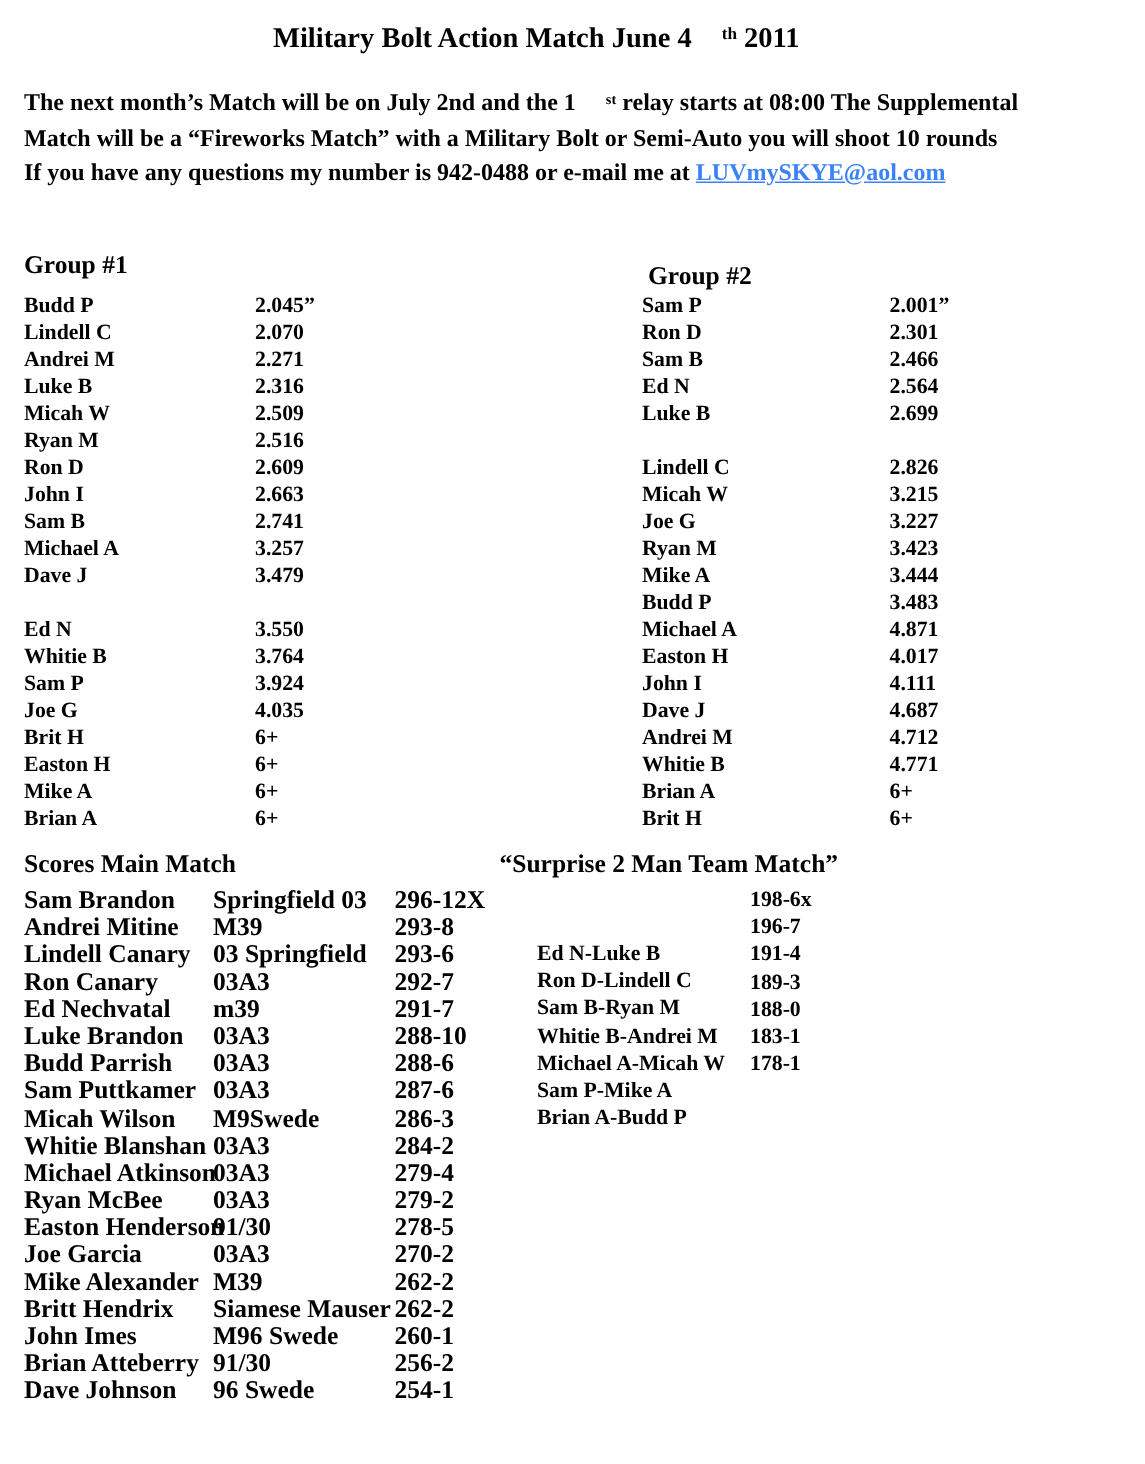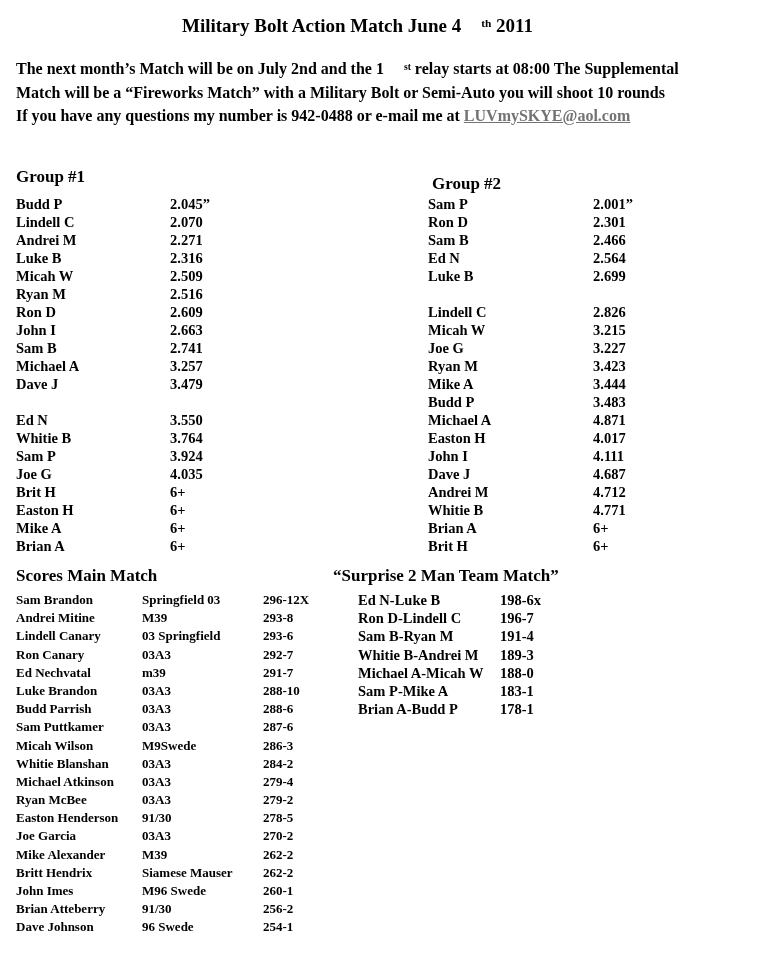--- a/index.html
+++ b/index.html
@@ -28,41 +28,41 @@
   .tmh { left:333px; top:566px; }
 
   .glist { position:absolute; top:195px; }
   .g1 { left:16px; }
   .g2 { left:428px; }
   .grow { display:flex; height:18px; line-height:18px; font-size:14.5px; white-space:nowrap; }
   .g1 .gname { width:154px; }
   .g2 .gname { width:165px; }
 
   .mlist { position:absolute; left:16px; top:591px; }
-  .mrow { display:flex; height:18.2px; line-height:18.2px; font-size:13px; white-space:nowrap; }
+  .mrow { display:flex; height:18.2px; line-height:18.2px; font-size:17px; white-space:nowrap; }
   .mname  { width:126px; }
   .mrifle { width:121px; }
 
   .tlist { position:absolute; left:358px; top:591px; }
   .trow { display:flex; height:18.2px; line-height:18.2px; font-size:14.5px; white-space:nowrap; }
-  .tname { width:142px; }
+  .tname { width:142px;margin-top:36px; }
 </style>
 </head>
 <body>
 
 <div class="page">
 
   <div class="title">
     <span>Military Bolt Action Match June 4</span><sup>th</sup><span> 2011</span>
   </div>
 
   <div class="intro">
     <div class="iline"><span>The next month’s Match will be on July 2nd and the 1</span><sup>st</sup><span> relay starts at 08:00 The Supplemental</span></div>
     <div class="iline">Match will be a “Fireworks Match” with a Military Bolt or Semi-Auto you will shoot 10 rounds</div>
-    <div class="iline"><span>If you have any questions my number is 942-0488 or e-mail me at </span><a class="email" style="color: #737373; text-align: center;">LUVmySKYE@aol.com</a></div>
+    <div class="iline"><span>If you have any questions my number is 942-0488 or e-mail me at </span><a class="email" style="color: #3b82f6; text-align: center;">LUVmySKYE@aol.com</a></div>
   </div>
 
   <div class="heading g1h">Group #1</div>
   <div class="heading g2h">Group #2</div>
 
   <div class="glist g1">
 
       <div class="grow">
         <span class="gname">Budd P</span>
         <span class="gval">2.045”</span>

